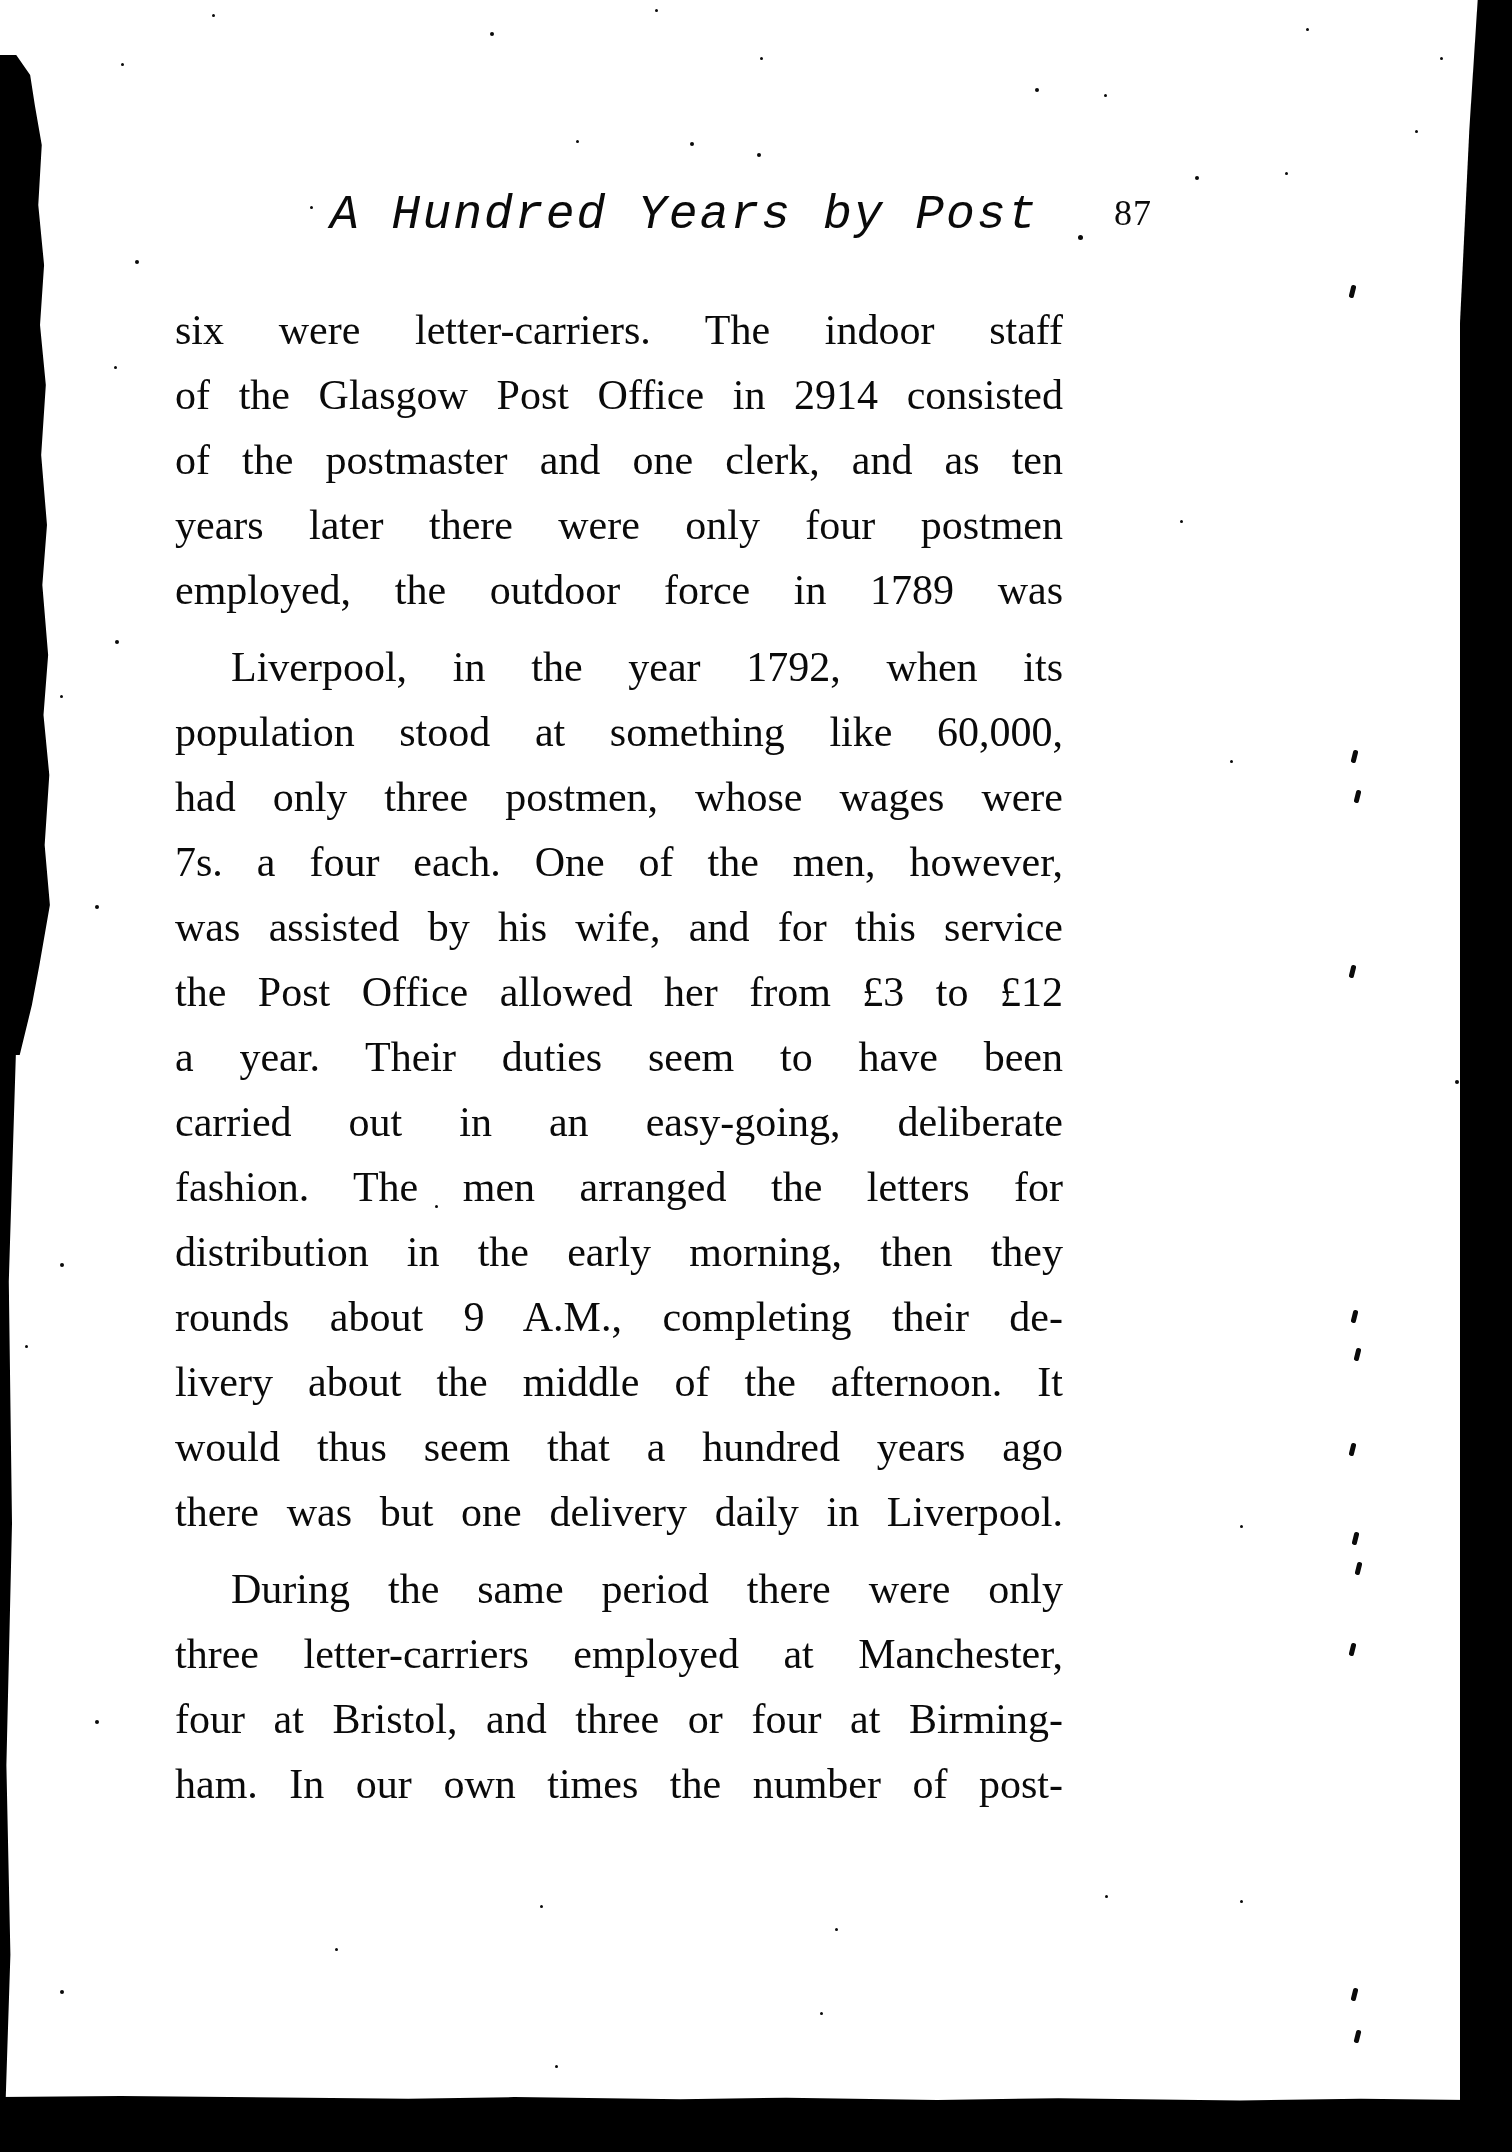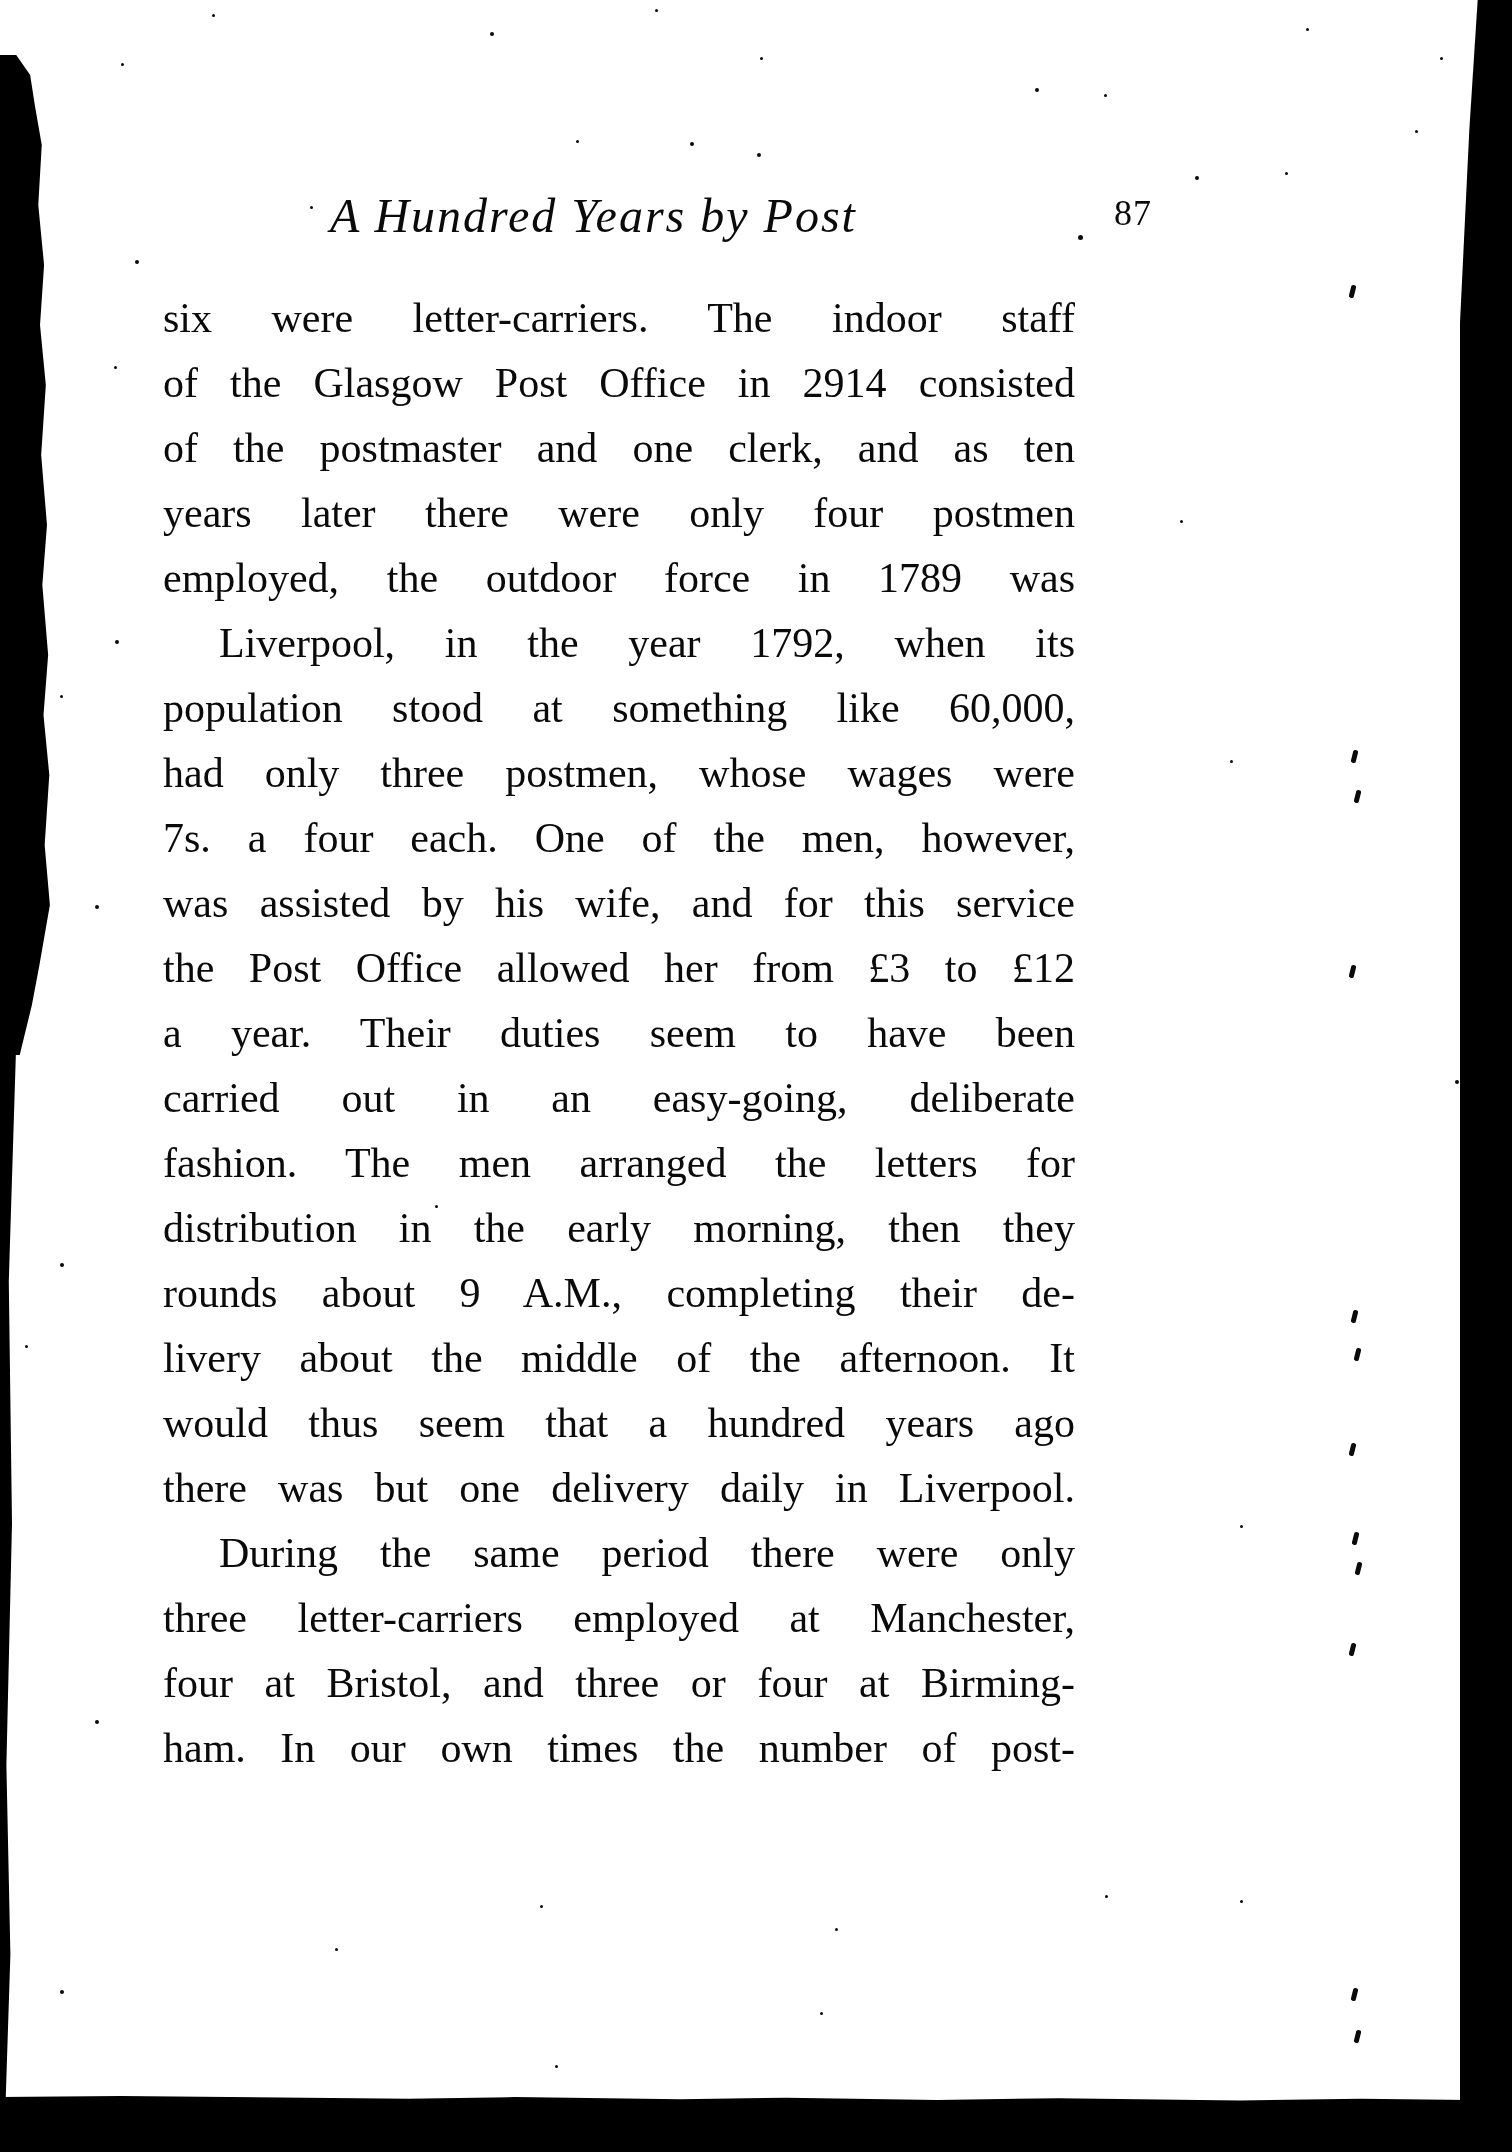--- a/index.html
+++ b/index.html
@@ -10,31 +10,32 @@
     overflow:hidden;
     font-family:"Liberation Serif","DejaVu Serif",serif;
     color:#0a0a0a;
   }
   
   .running-title{
     position:absolute;left:330px;top:188px;
     font-style:italic;
     font-size:48px;letter-spacing:2px;
     white-space:nowrap;
+    font-family:Liberation Mono, monospace;
   }
   .page-number{
     position:absolute;left:1114px;top:192px;
     font-size:36px;letter-spacing:1px;
   }
   
   .text-block{
     position:absolute;left:163px;top:286px;width:912px;
     font-size:42px;line-height:65px;
   }
-  .paragraph{margin:0;}
+  .paragraph{margin:12px;}
   .line{
     text-align:justify;
     text-align-last:justify;
     height:65px;
     white-space:normal;
   }
   .line.indent{text-indent:56px;}
   .line.short{text-align-last:left;}
   
   .art{position:absolute;background:#000;}

